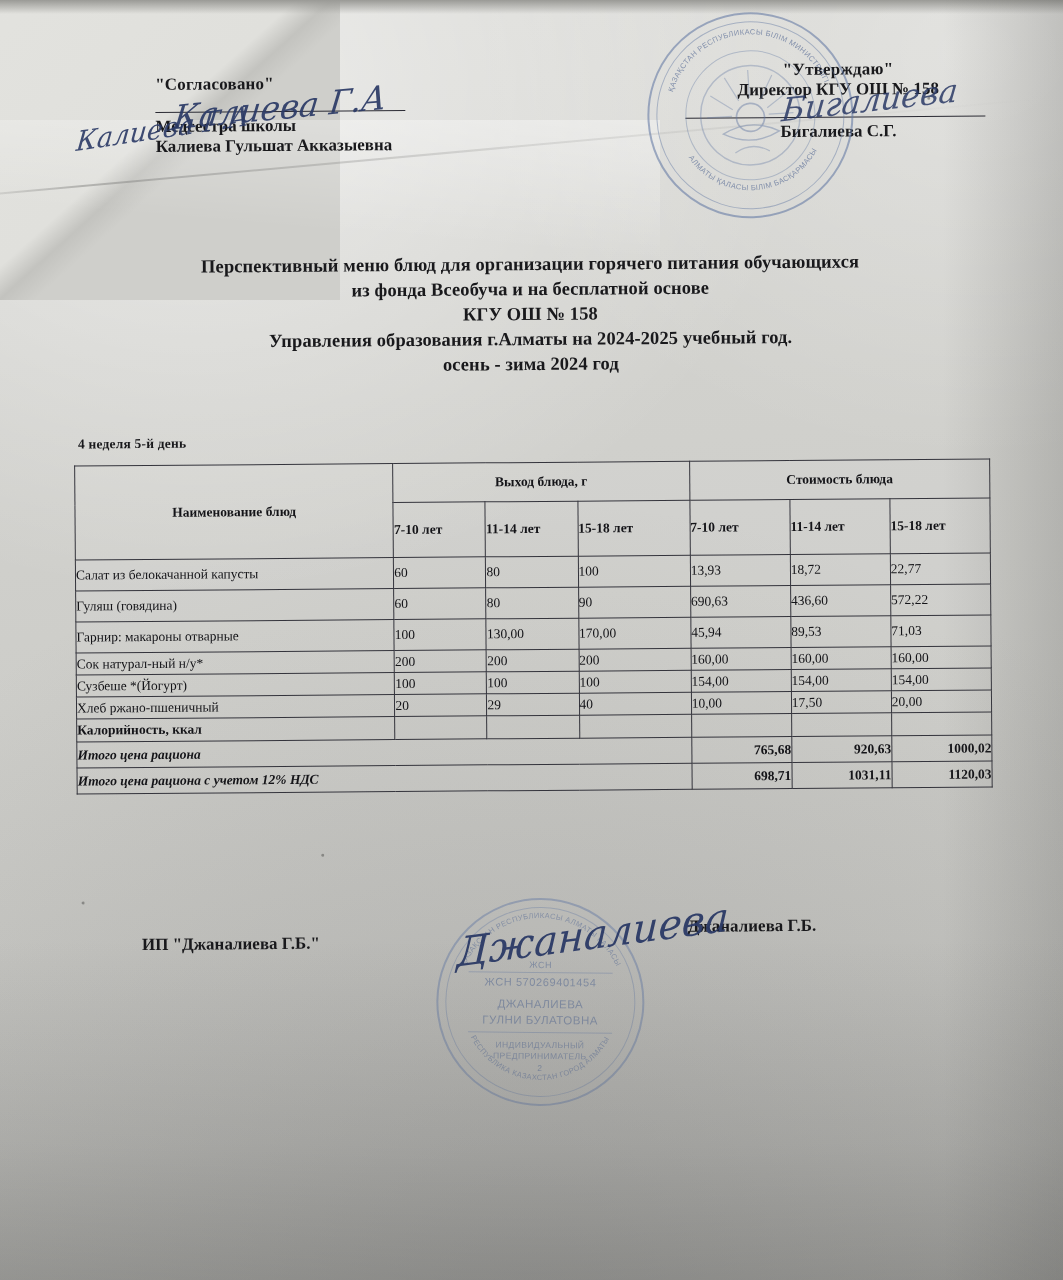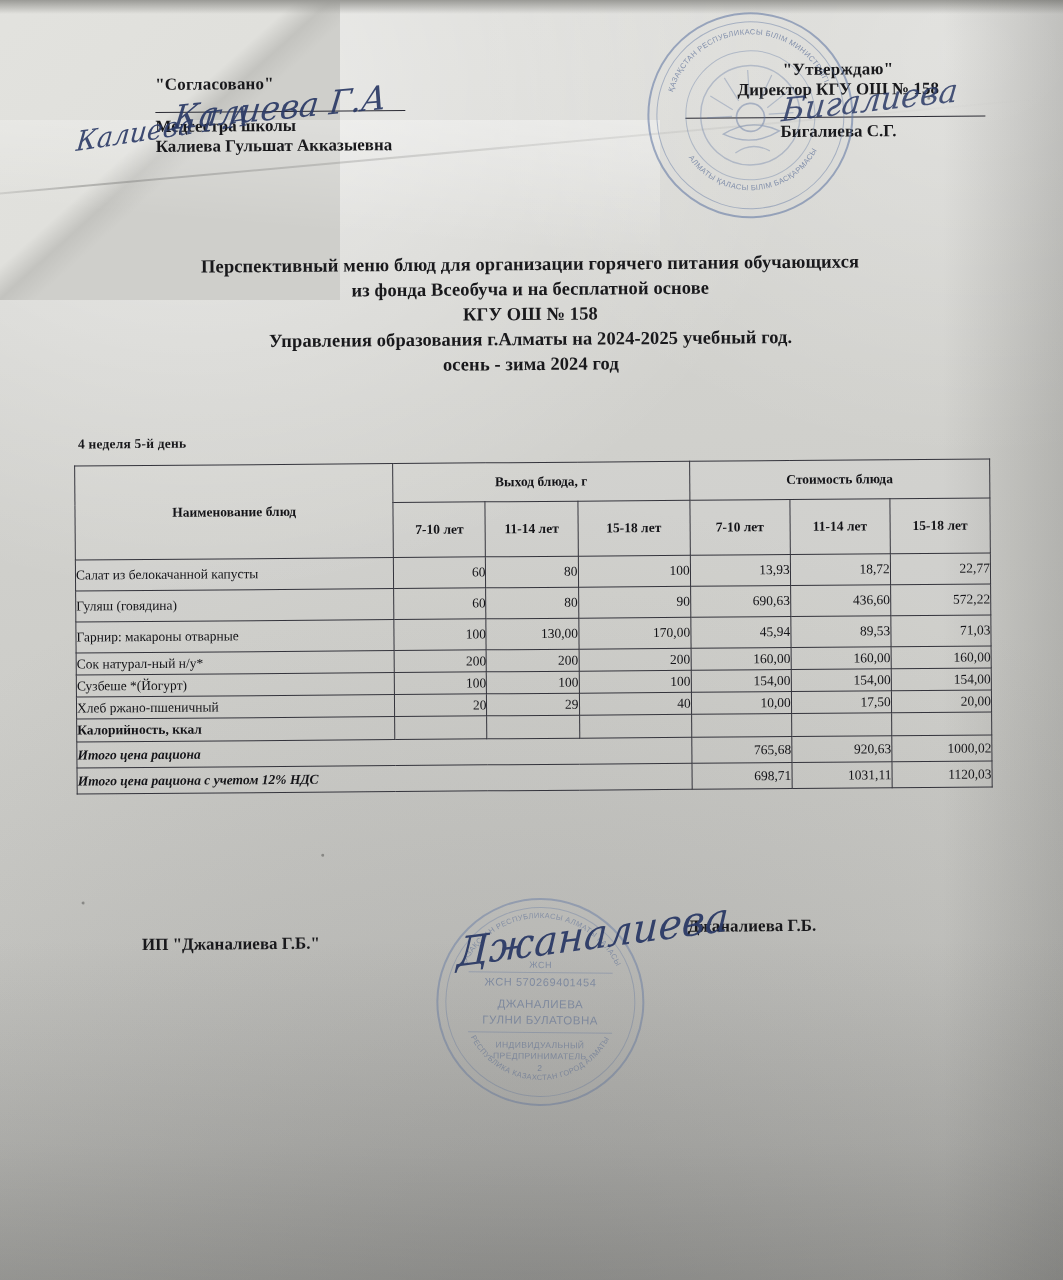--- a/index.html
+++ b/index.html
@@ -252,49 +252,49 @@
     font-weight: bold;
     font-size: 14.5px;
     height: 38px;
     text-align: center;
     vertical-align: middle;
   }
   th.h-age {
     font-weight: bold;
     font-size: 13.5px;
     height: 54px;
-    text-align: center;
+    text-align: left;
     vertical-align: middle;
   }
   td.c-name {
     text-align: left;
     padding: 0 6px;
     font-size: 14px;
     white-space: nowrap;
   }
   td.c-num {
-    text-align: right;
+    text-align: left;
     font-size: 14.5px;
   }
   tr.r-tall td { height: 30px; }
   tr.r-short td { height: 21px; }
   tr.r-kcal td { height: 22px; }
   td.c-name.bold { font-weight: bold; }
   td.c-total {
     text-align: left;
     padding: 0 6px;
     font-style: italic;
     font-weight: bold;
     font-size: 14.5px;
     white-space: nowrap;
   }
   td.c-totnum {
     text-align: right;
     padding: 0 8px 0 0;
-    font-weight: normal;
+    font-weight: bold;
     font-size: 14.5px;
   }
   tr.r-tot td { height: 25px; }
 
   
   col.w-name { width: 318px; }
   col.w-out  { width: 92px; }
   col.w-out3 { width: 112px; }
   col.w-cost { width: 100px; }
 

